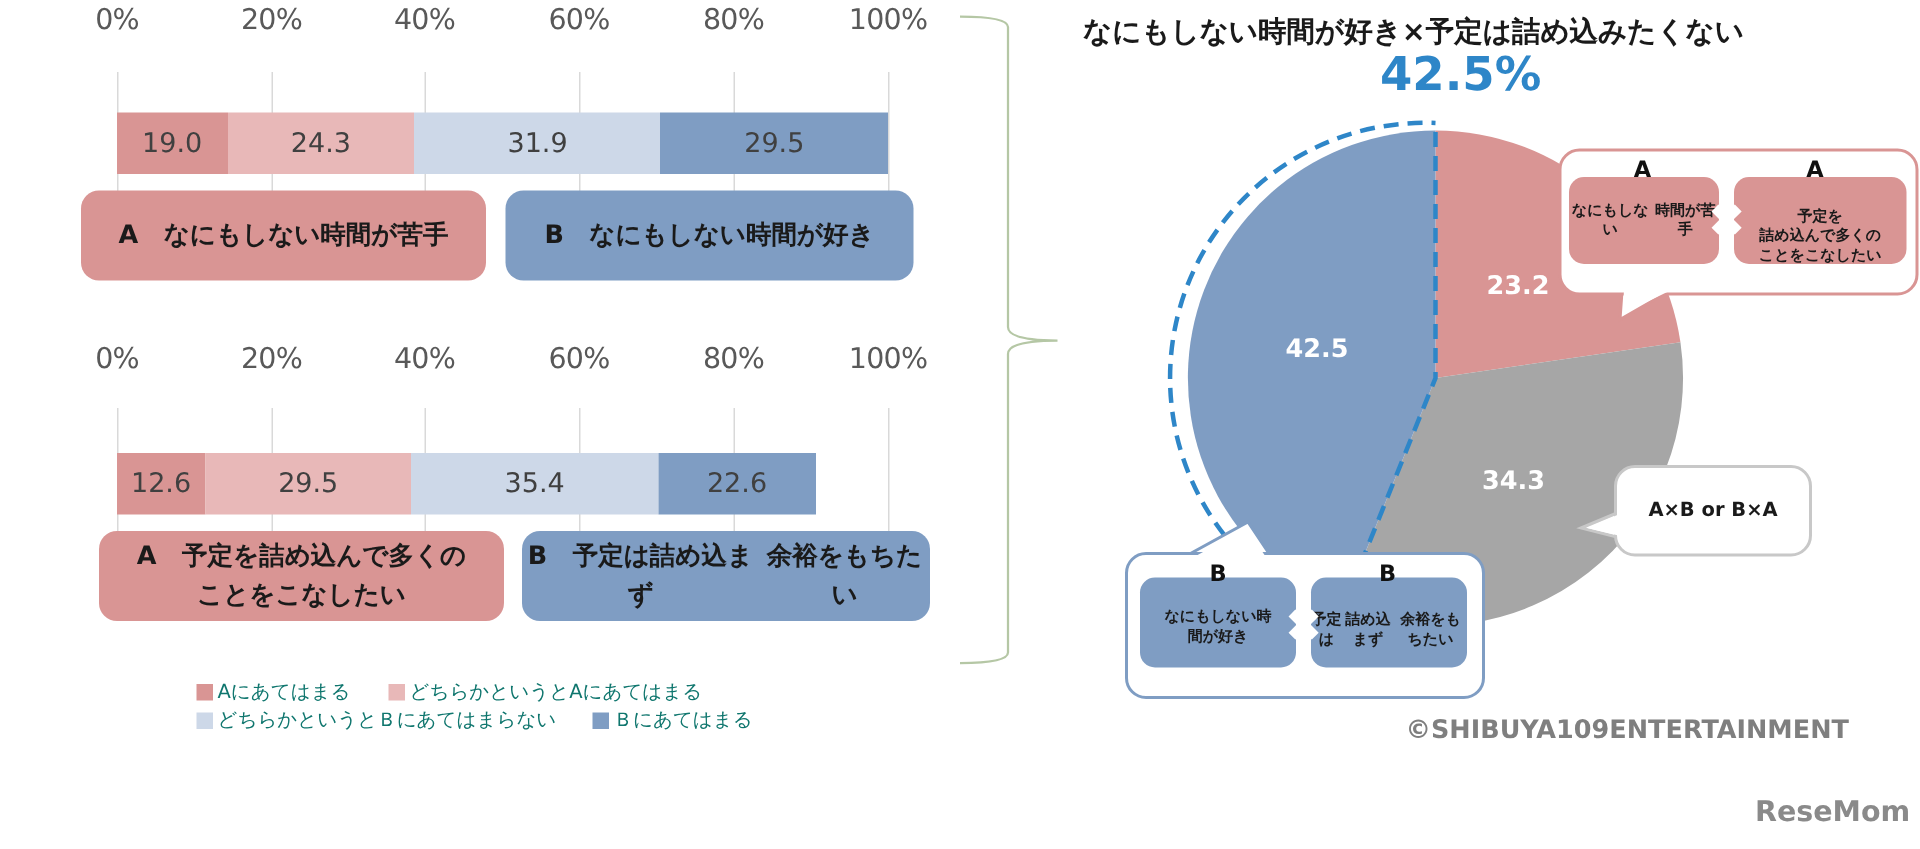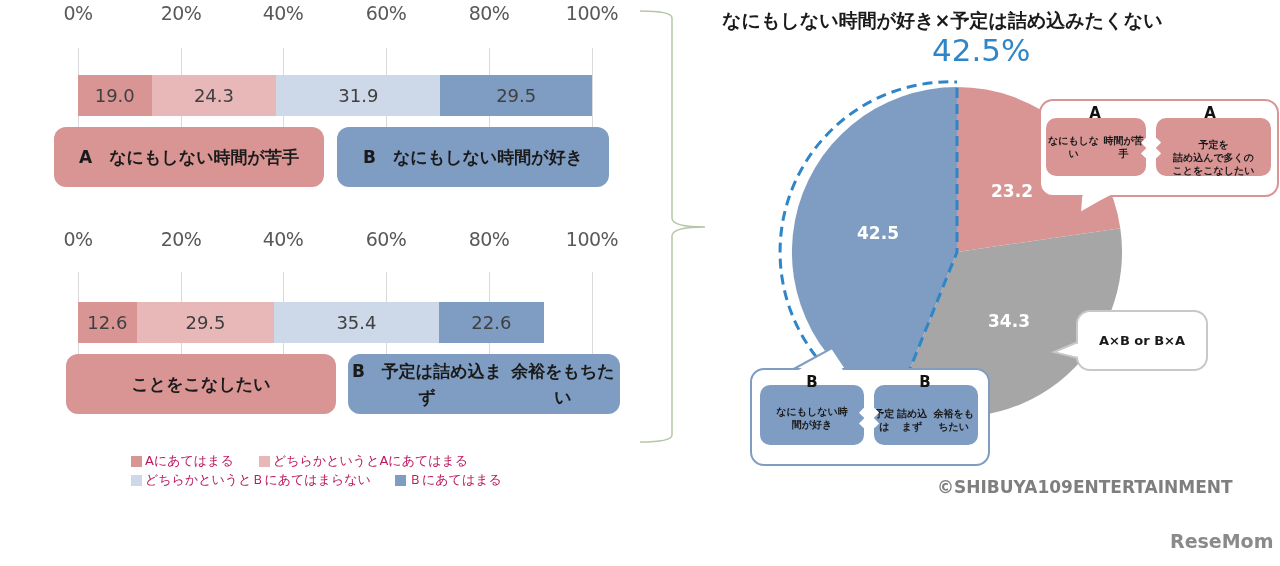--- a/index.html
+++ b/index.html
@@ -5,24 +5,24 @@
   html, body { margin: 0; padding: 0; background: #ffffff; }
   body { width: 1280px; height: 566px; position: relative; overflow: hidden;
          font-family: "DejaVu Sans", "Liberation Sans", sans-serif; color: #222; }
   .abs { position: absolute; }
   .tick { position: absolute; font-size: 19px; color: #595959; transform: translateX(-50%); white-space: nowrap; letter-spacing: -0.5px; }
   .grid { position: absolute; width: 1px; background: #d9d9d9; }
   .bar { position: absolute; display: flex; height: 41px; }
   .seg { height: 100%; display: flex; align-items: center; justify-content: center; font-size: 18px; color: #404040; }
   .tag { position: absolute; border-radius: 12px; color: #1a1a1a; font-size: 17px; font-weight: bold;
          display: flex; align-items: center; justify-content: center; text-align: center; line-height: 26px; }
-  .legend { position: absolute; font-size: 13px; color: #be185d; display: flex; align-items: center; white-space: nowrap; }
+  .legend { position: absolute; font-size: 13px; color: #0f766e; display: flex; align-items: center; white-space: nowrap; }
   .sw { display: inline-block; width: 11px; height: 11px; margin-right: 3px; }
   .title { position: absolute; font-size: 19px; font-weight: bold; color: #1a1a1a; white-space: nowrap; }
-  .big { position: absolute; font-size: 31px; font-weight: normal; color: #2e86c8; margin-left: 12px; }
+  .big { position: absolute; font-size: 31px; font-weight: bold; color: #2e86c8; }
   .pct { position: absolute; font-size: 17px; color: #ffffff; font-weight: bold; transform: translate(-50%,-50%); }
   .callout { position: absolute; background: #fff; border-radius: 14px; }
   .mini { position: absolute; border-radius: 10px; color: #1a1a1a; font-size: 10px; font-weight: bold;
           text-align: center; line-height: 13px; display: flex; align-items: center; justify-content: center; }
   .mini-head { position: absolute; font-size: 15px; font-weight: bold; color: #111; transform: translateX(-50%); }
   .xmark { position: absolute; font-size: 30px; color: #fff; font-weight: bold; transform: translate(-50%,-50%); }
   .copy { position: absolute; font-size: 17px; font-weight: bold; color: #7f7f7f; white-space: nowrap; }
   .logo { position: absolute; font-size: 19px; font-weight: bold; color: #8a8a8a; white-space: nowrap; }
 </style>
 </head>
@@ -70,20 +70,21 @@
   <div class="grid" style="left:592px;top:272px;height:82px"></div>
 
   <div class="bar" style="left:78px;top:302px;width:466px">
     <div class="seg" style="width:64.8px;background:#d99594">12.6</div>
     <div class="seg" style="width:151.6px;background:#e8b8b8">29.5</div>
     <div class="seg" style="width:181.4px;background:#cdd8e8">35.4</div>
     <div class="seg" style="width:116.2px;background:#7f9dc3">22.6</div>
   </div>
 
   <div class="tag" style="left:66px;top:354px;width:270px;height:60px;background:#d99594;flex-direction:column">
+    <span>A　予定を詰め込んで多くの</span>
     <span>ことをこなしたい</span>
   </div>
   <div class="tag" style="left:348px;top:354px;width:272px;height:60px;background:#7f9dc3;flex-direction:row">
     <span>B　予定は詰め込まず</span>
     <span>余裕をもちたい</span>
   </div>
 </div>
 
 <div class="legend" style="left:131px;top:452px">
   <span class="sw" style="background:#d99594"></span>

